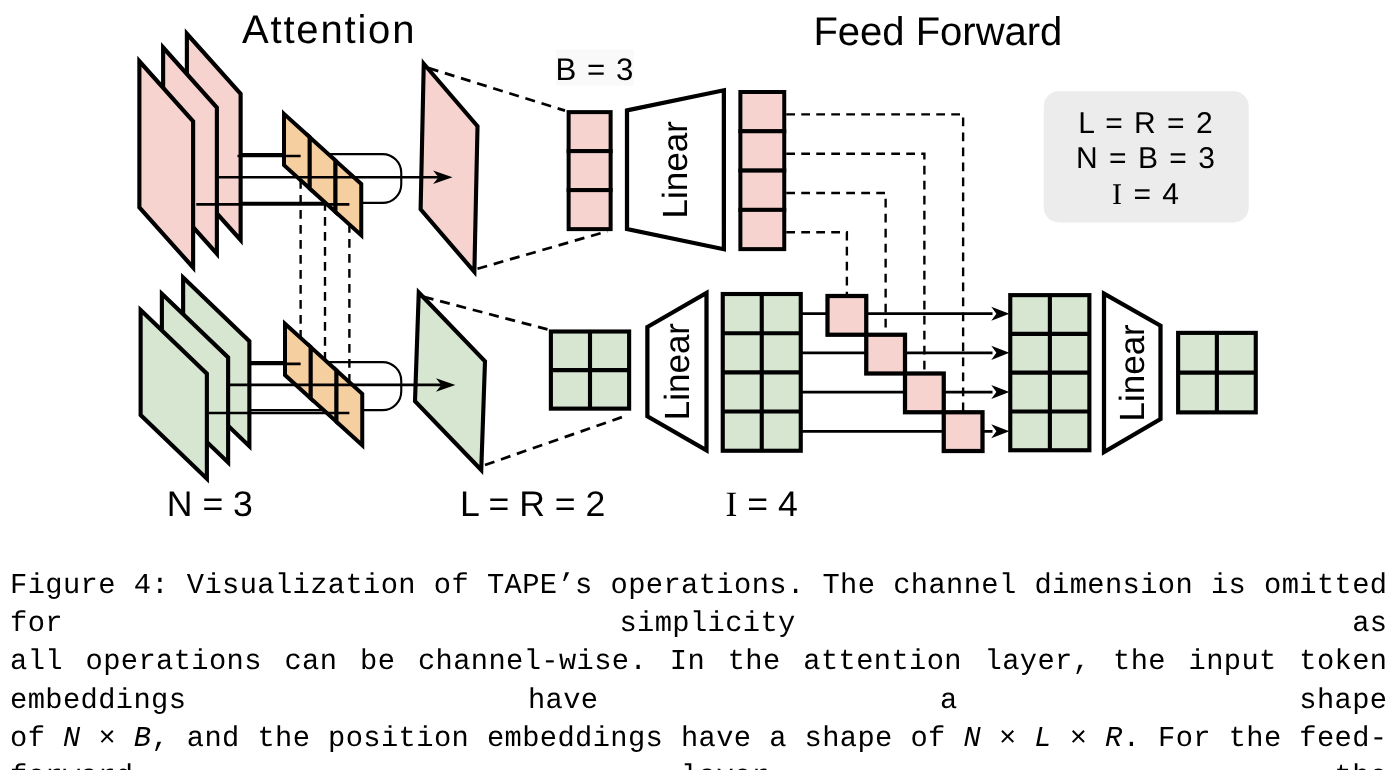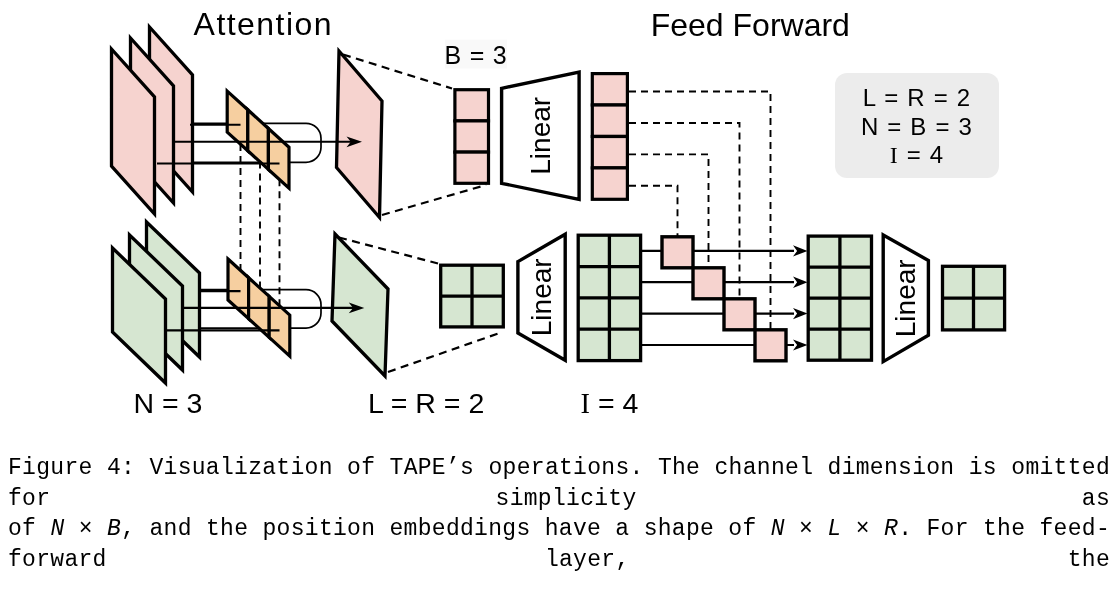--- a/index.html
+++ b/index.html
@@ -94,13 +94,14 @@
 <line x1="973.5" y1="266.3" x2="973.5" y2="329.9" stroke="#000" stroke-width="3.3"></line>
 <line x1="942.5" y1="298.1" x2="1004.6" y2="298.1" stroke="#000" stroke-width="3.3"></line>
 <text x="167.9" y="413" font-size="28.5" text-anchor="middle" class="lbl">N = 3</text>
 <text x="426.2" y="413" font-size="28.5" text-anchor="middle" class="lbl">L = R = 2</text>
 <text x="609.4" y="413" font-size="28.5" text-anchor="middle" class="lbl"><tspan font-family="Liberation Serif">I</tspan> = 4</text>
 <text x="263.3" y="34.6" font-size="32" letter-spacing="1.45" text-anchor="middle" class="ttl">Attention</text>
 <text x="750.3" y="36.3" font-size="32" text-anchor="middle" class="ttl">Feed Forward</text>
     </svg></div>
 <div id="cap">
 <div class="cj">Figure 4: Visualization of TAPE’s operations. The channel dimension is omitted for simplicity as</div>
+<div class="cj">all operations can be channel-wise. In the attention layer, the input token embeddings have a shape</div>
 <div class="cj">of <i>N</i> × <i>B</i>, and the position embeddings have a shape of <i>N</i> × <i>L</i> × <i>R</i>. For the feed-forward layer, the</div>
 </div>
 </body></html>

